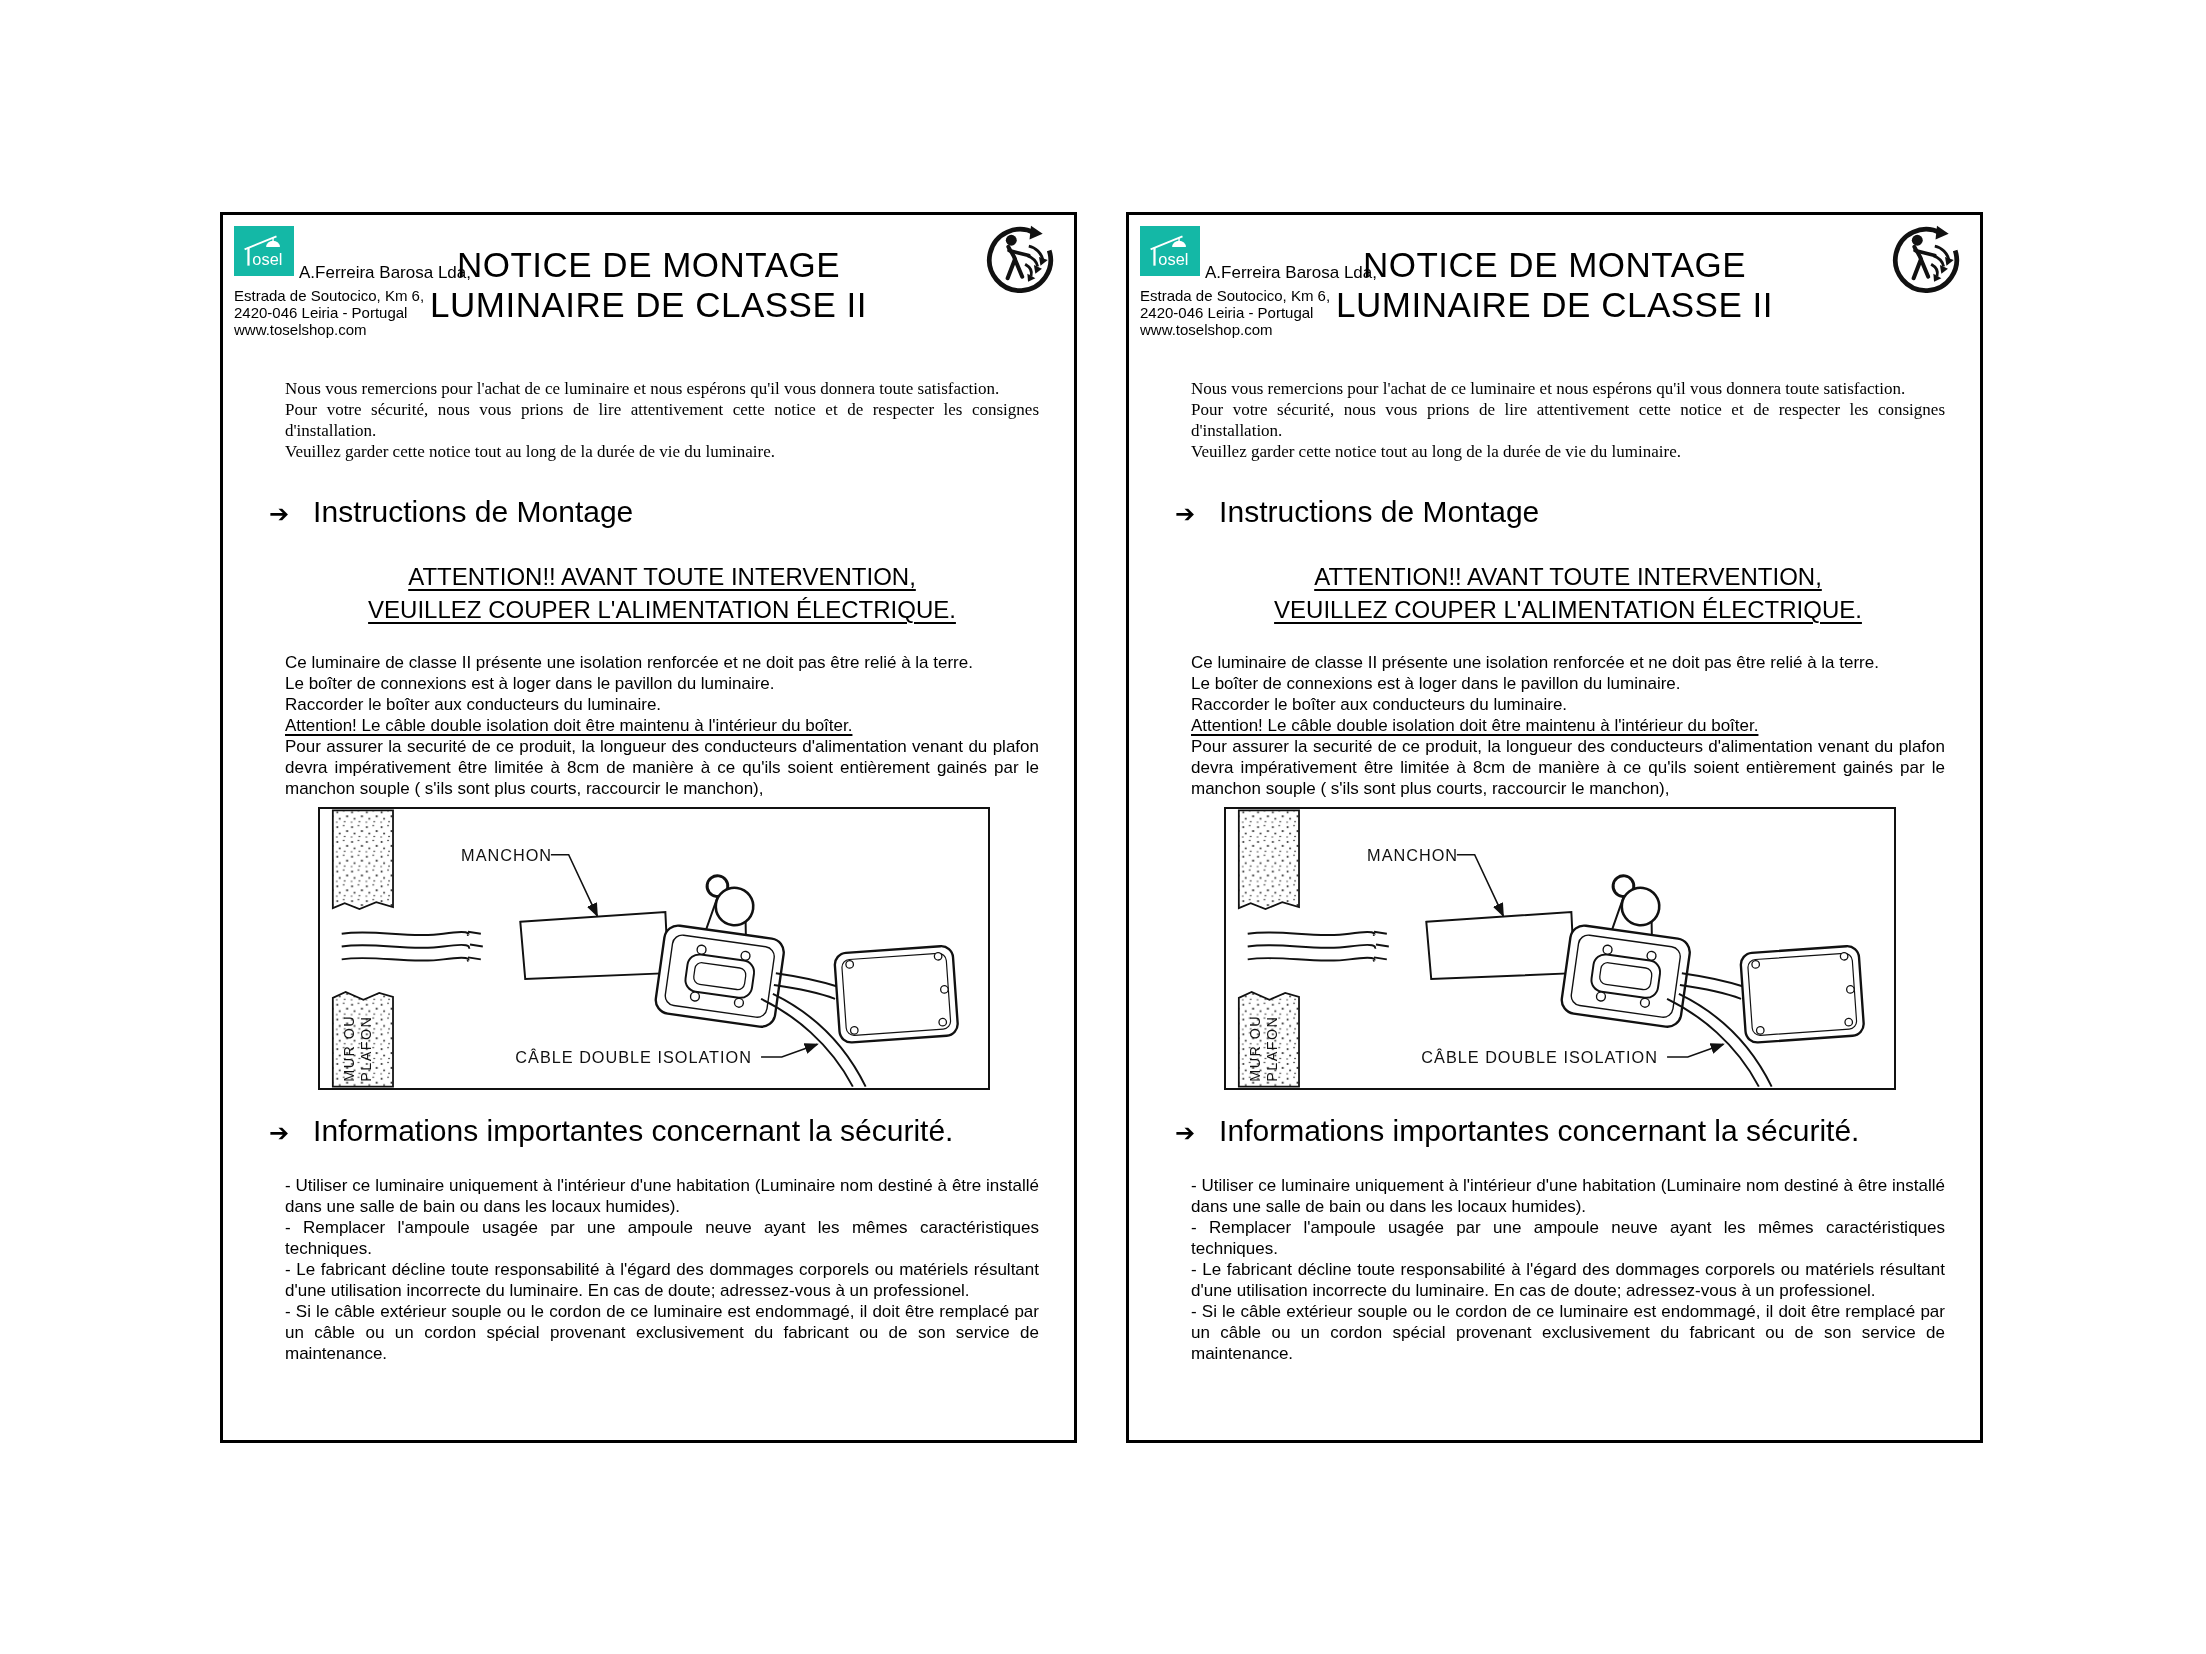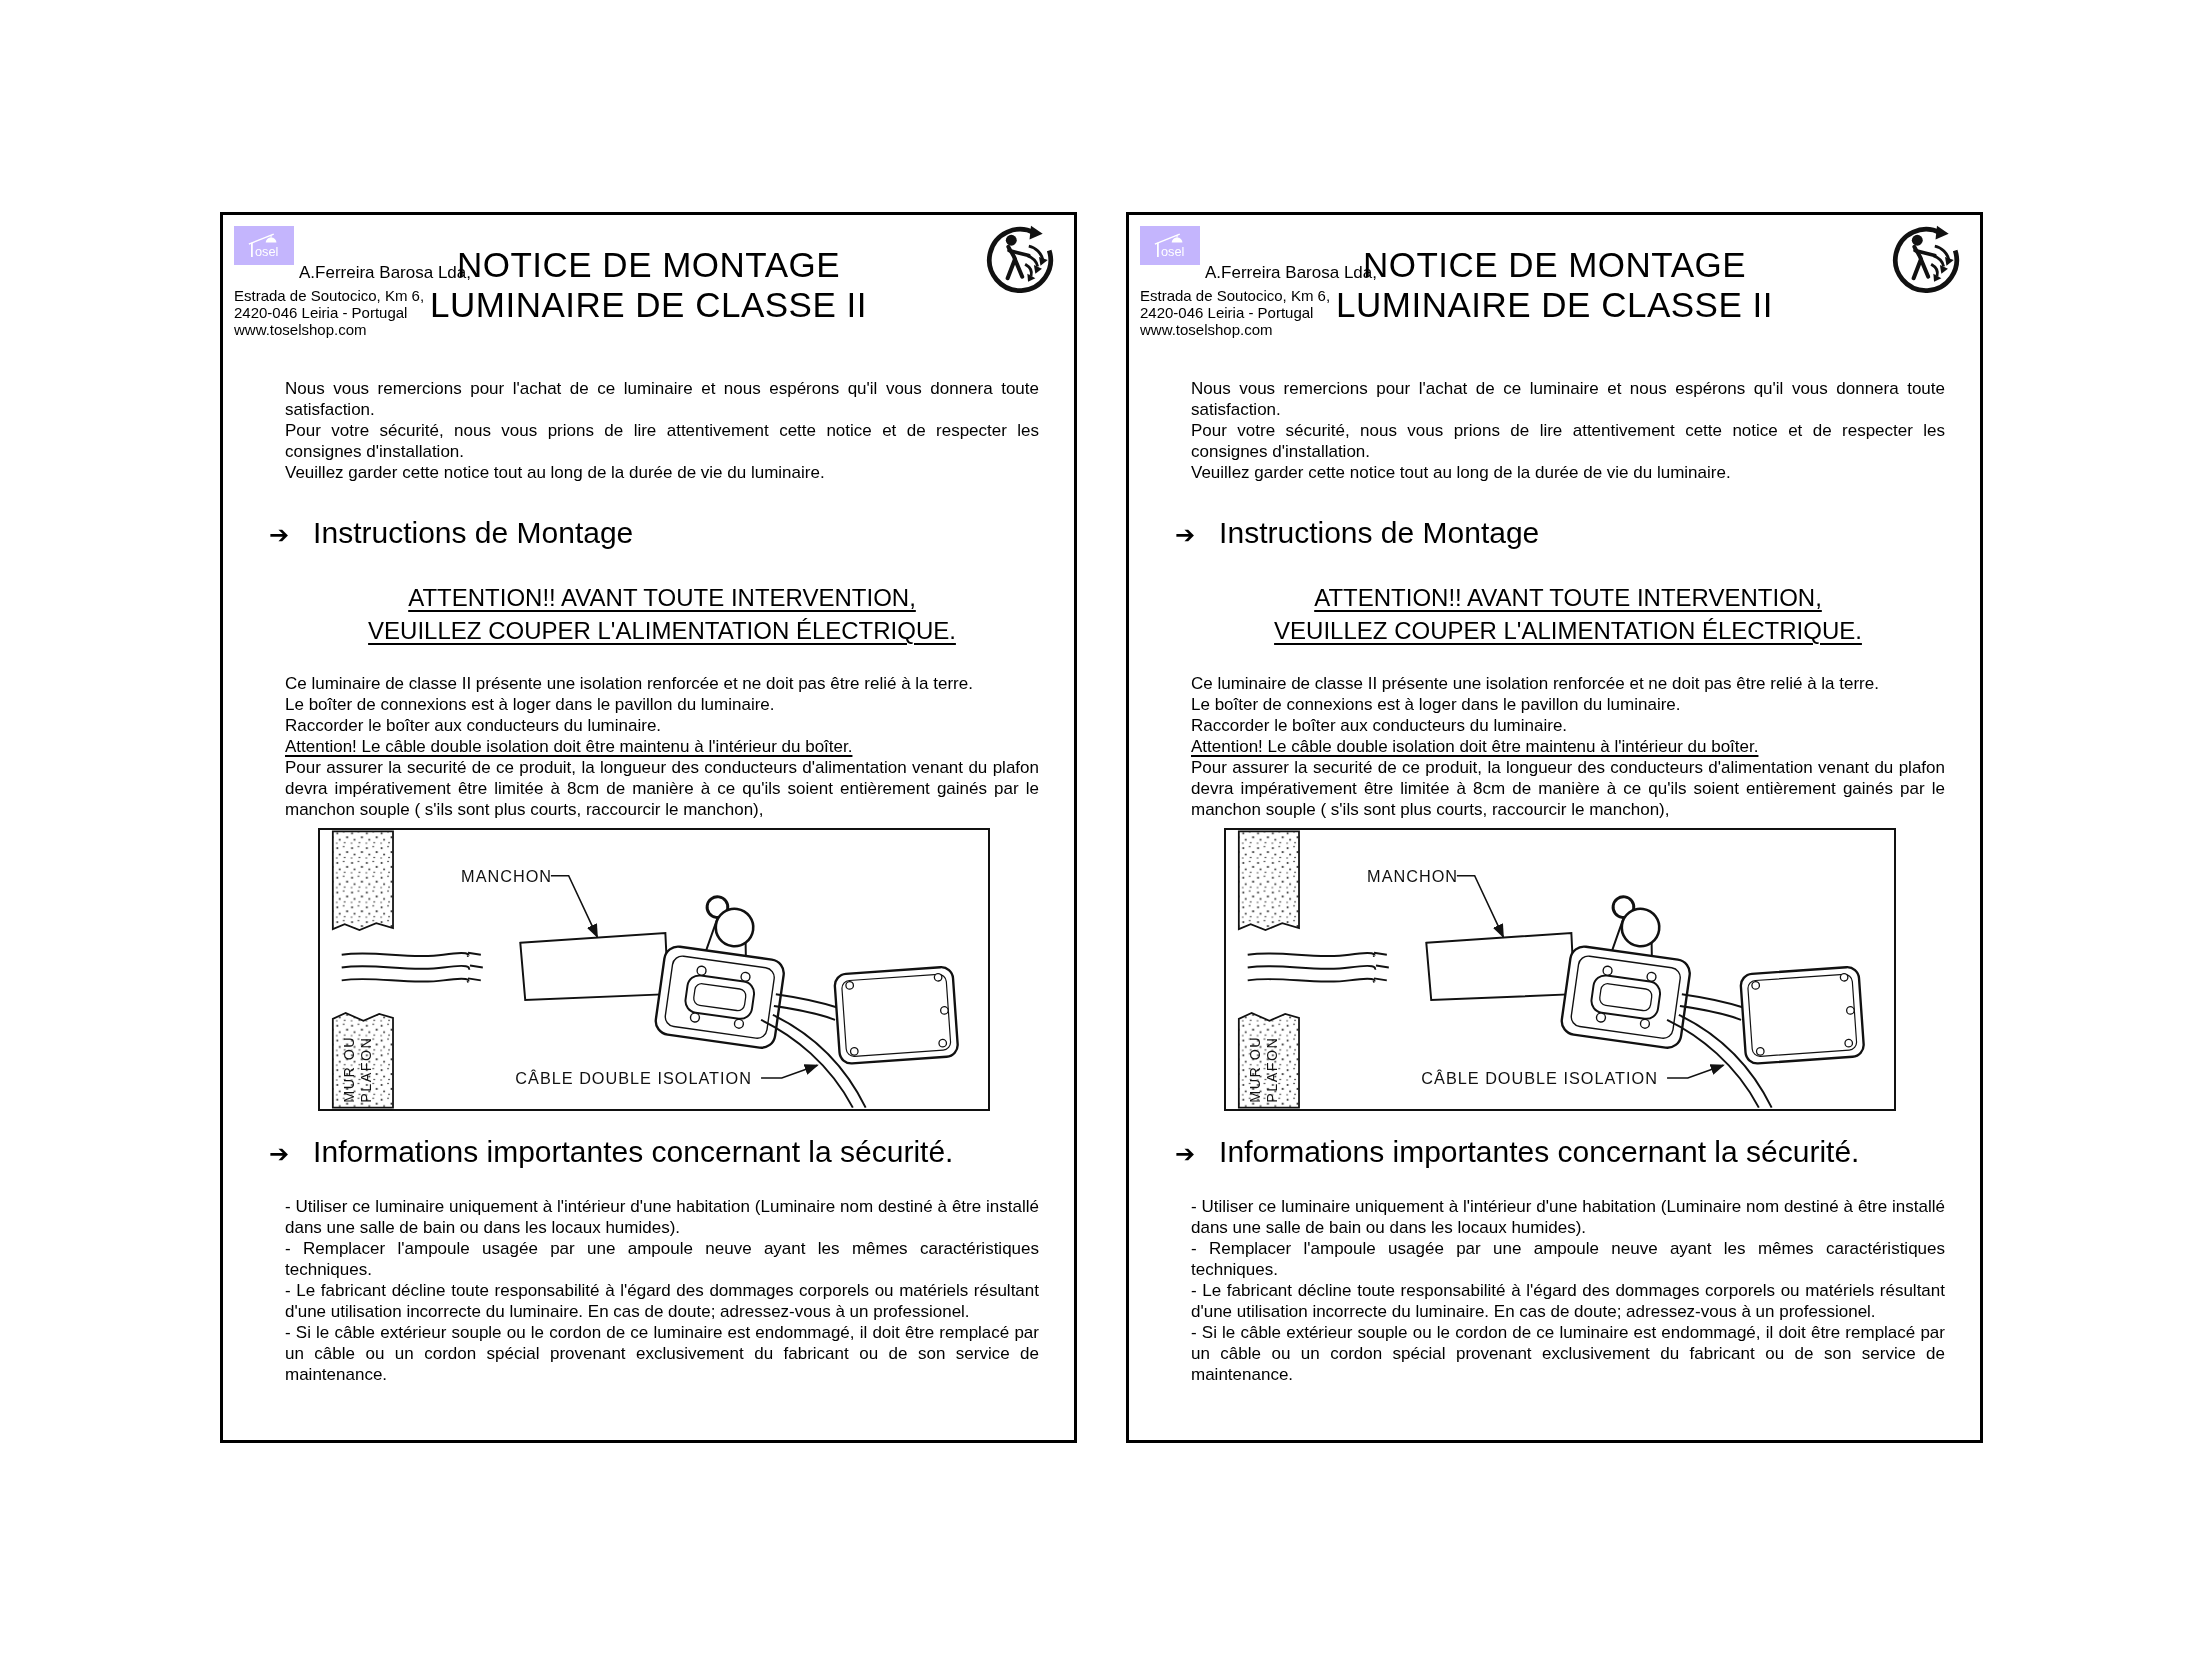--- a/index.html
+++ b/index.html
@@ -11,32 +11,32 @@
   #canvas{position:absolute;inset:0;}
   .sheet{
     position:absolute;top:212px;width:857px;height:1231px;
     border:3px solid #000;background:#fff;box-sizing:border-box;overflow:hidden;
   }
   .sheet:first-of-type{left:220px;}
   .sheet + .sheet{left:1126px;}
 
   
   .header{position:relative;height:139px;}
-  .logo{position:absolute;left:11px;top:11px;width:60px;height:39px;background:#c4b5fd;}
+  .logo{position:absolute;left:11px;top:11px;width:60px;height:50px;background:#14b8a6;}
   .logo svg{display:block;width:100%;height:100%;}
   .company-name{position:absolute;left:76px;top:48px;font-size:17px;}
   .company-address{position:absolute;left:11px;top:72px;font-size:15px;line-height:17px;}
   .doc-title{position:absolute;left:0;right:0;top:30px;text-align:center;font-size:35px;line-height:40px;letter-spacing:0.5px;}
   .triman{position:absolute;right:16px;top:6px;width:73px;height:75px;}
 
   
   .content{padding:0 35px 0 62px;font-size:17px;line-height:21px;}
   .content p{margin:0;}
   .just{text-align:justify;}
-  .intro{margin-top:24px;}
+  .intro{margin-top:24px;font-family:Liberation Serif, serif;}
   .sec-heading{margin-top:30px;font-size:30px;line-height:40px;display:flex;align-items:center;}
   .sec-heading .arrow{font-size:24px;margin-right:24px;margin-left:-16px;transform:translateY(2px);}
   .h2{margin-top:21px;}
   .warning{margin-top:28px;text-align:center;font-size:24px;line-height:33px;
            text-decoration:underline;text-decoration-thickness:2px;text-underline-offset:4px;}
   .class2{margin-top:26px;}
   .attention{margin-top:22px;text-decoration:underline;text-decoration-thickness:1.5px;text-underline-offset:3px;}
   .length{margin-top:28px;}
   .figure{margin-top:8px;margin-left:33px;width:672px;height:283px;}
   .fig-svg{display:block;width:672px;height:283px;border:2px solid #111;box-sizing:border-box;background:#fff;}

